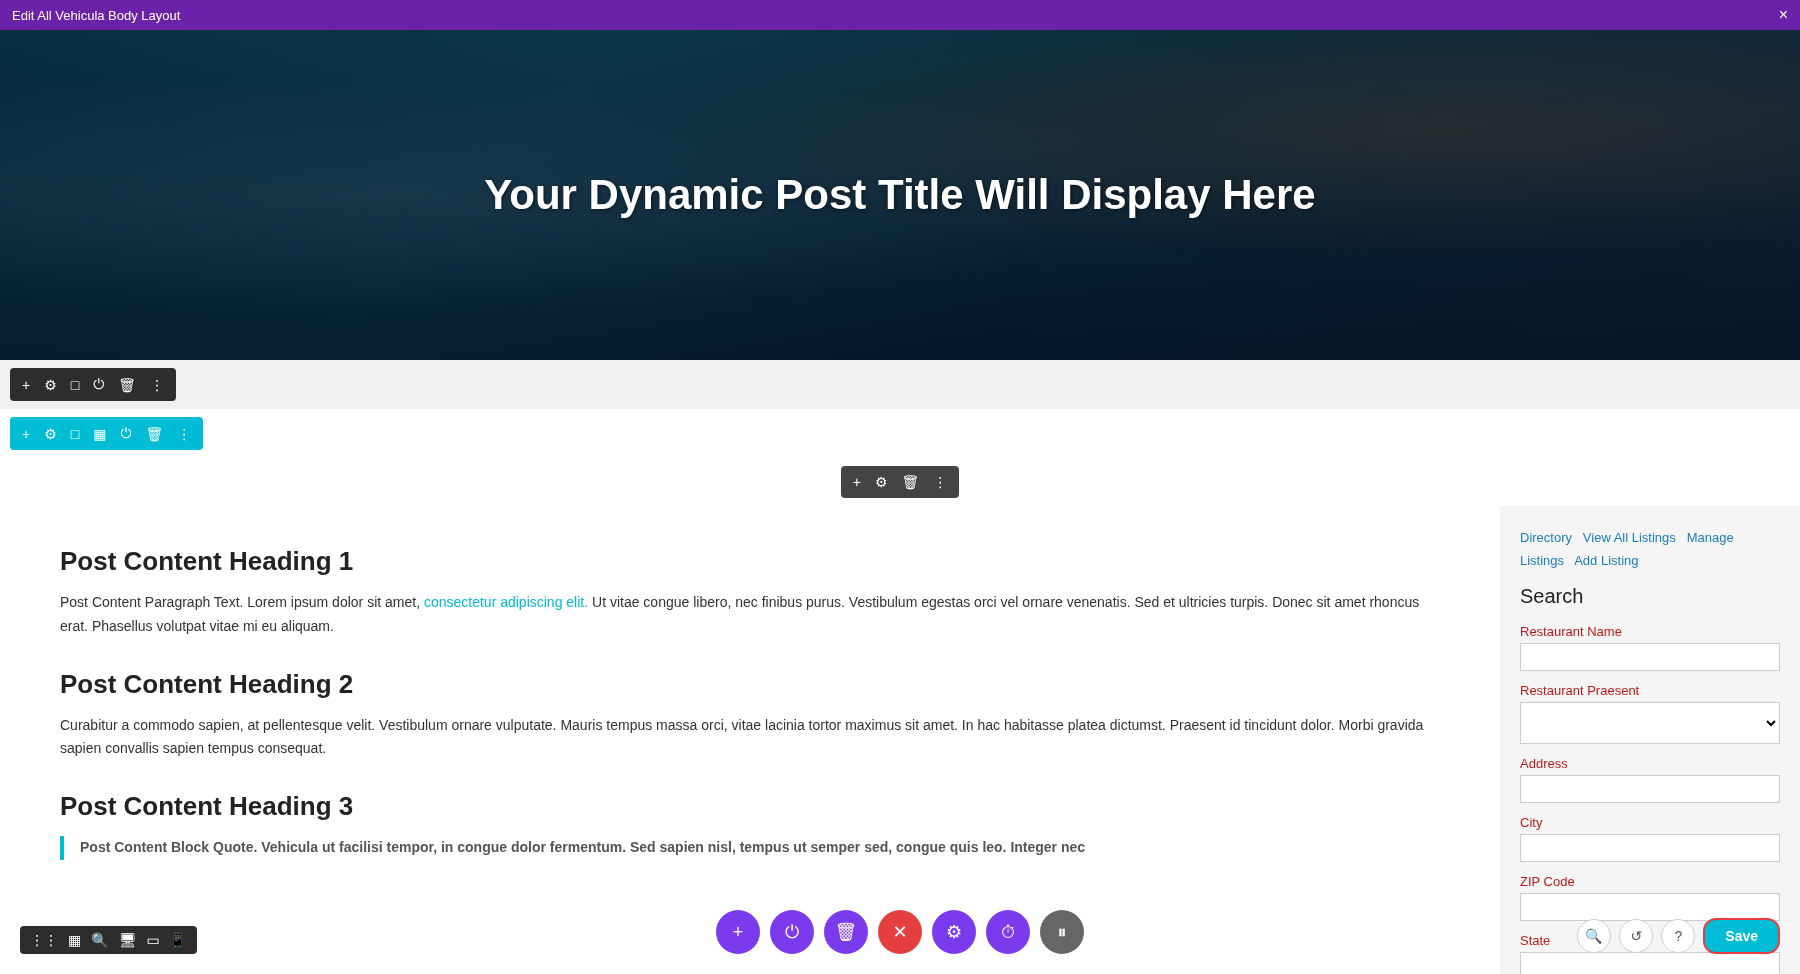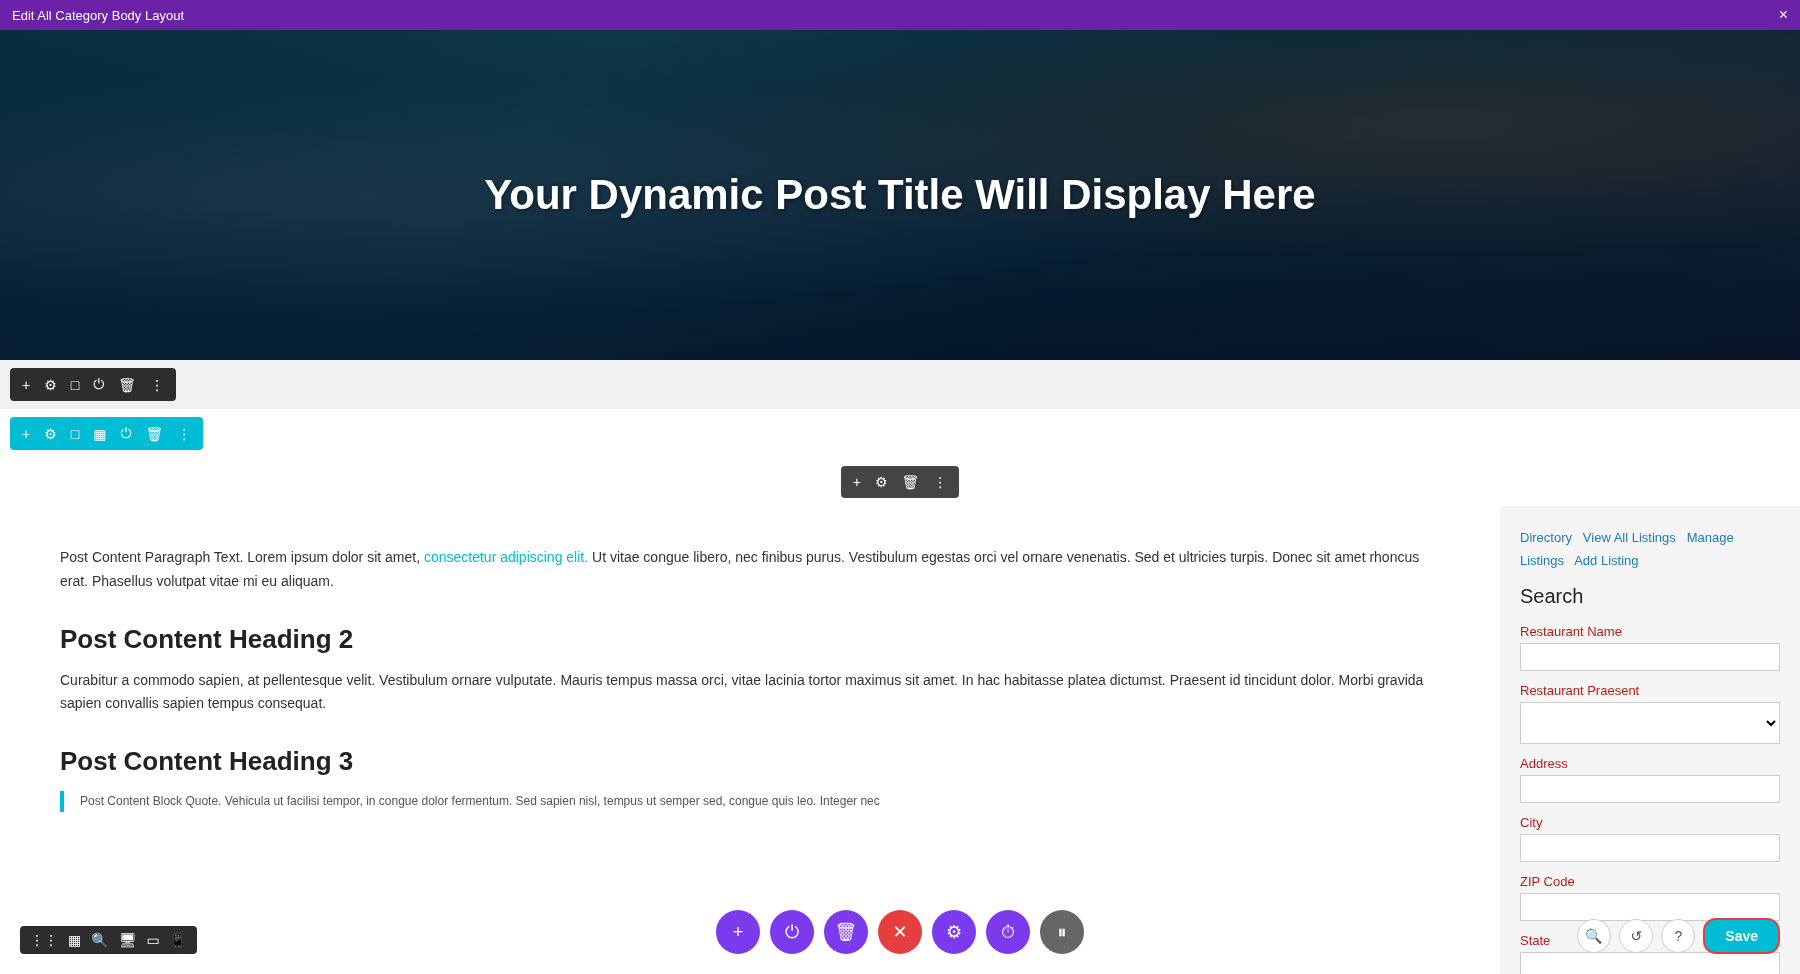--- a/index.html
+++ b/index.html
@@ -115,21 +115,22 @@
       color: #00bcd4;
       text-decoration: none;
     }
     .blockquote-section {
       border-left: 4px solid #00bcd4;
       padding-left: 16px;
       margin-top: 10px;
     }
     .blockquote-section p {
       color: #555;
-      font-size: 12px;
+      font-size: 14px;
+      font-weight: bold;
     }
 
     
     .sidebar {
       width: 300px;
       background: #f5f5f5;
       padding: 20px;
       flex-shrink: 0;
     }
     .sidebar-nav {
@@ -260,21 +261,21 @@
       display: flex;
       justify-content: center;
       padding: 8px 0;
       position: relative;
     }
   </style>
 </head>
 <body>
 
 <div class="title-bar">
-  <span>Edit All Category Body Layout</span>
+  <span>Edit All Vehicula Body Layout</span>
   <button class="title-bar-close">×</button>
 </div>
 
 <div class="hero">
   <div class="hero-title">Your Dynamic Post Title Will Display Here</div>
 </div>
 
 <div style="background:#f0f0f0; padding:8px 10px; display:flex; align-items:center; gap:8px; position:relative;">
   <div class="toolbar-dark">
     <button>+</button>
@@ -303,20 +304,21 @@
     <button>+</button>
     <button>⚙</button>
     <button>🗑</button>
     <button>⋮</button>
   </div>
 </div>
 
 <div class="main-area">
 
   <div class="content-area">
+    <h2>Post Content Heading 1</h2>
     <p>
       <span>Post Content Paragraph Text. Lorem ipsum dolor sit amet,</span>
       <a href="#">consectetur adipiscing elit.</a>
       <span> Ut vitae congue libero, nec finibus purus. Vestibulum egestas orci vel ornare venenatis. Sed et ultricies turpis. Donec sit amet rhoncus erat. Phasellus volutpat vitae mi eu aliquam.</span>
     </p>
 
     <h2>Post Content Heading 2</h2>
     <p>Curabitur a commodo sapien, at pellentesque velit. Vestibulum ornare vulputate. Mauris tempus massa orci, vitae lacinia tortor maximus sit amet. In hac habitasse platea dictumst. Praesent id tincidunt dolor. Morbi gravida sapien convallis sapien tempus consequat.</p>
 
     <h2>Post Content Heading 3</h2>

